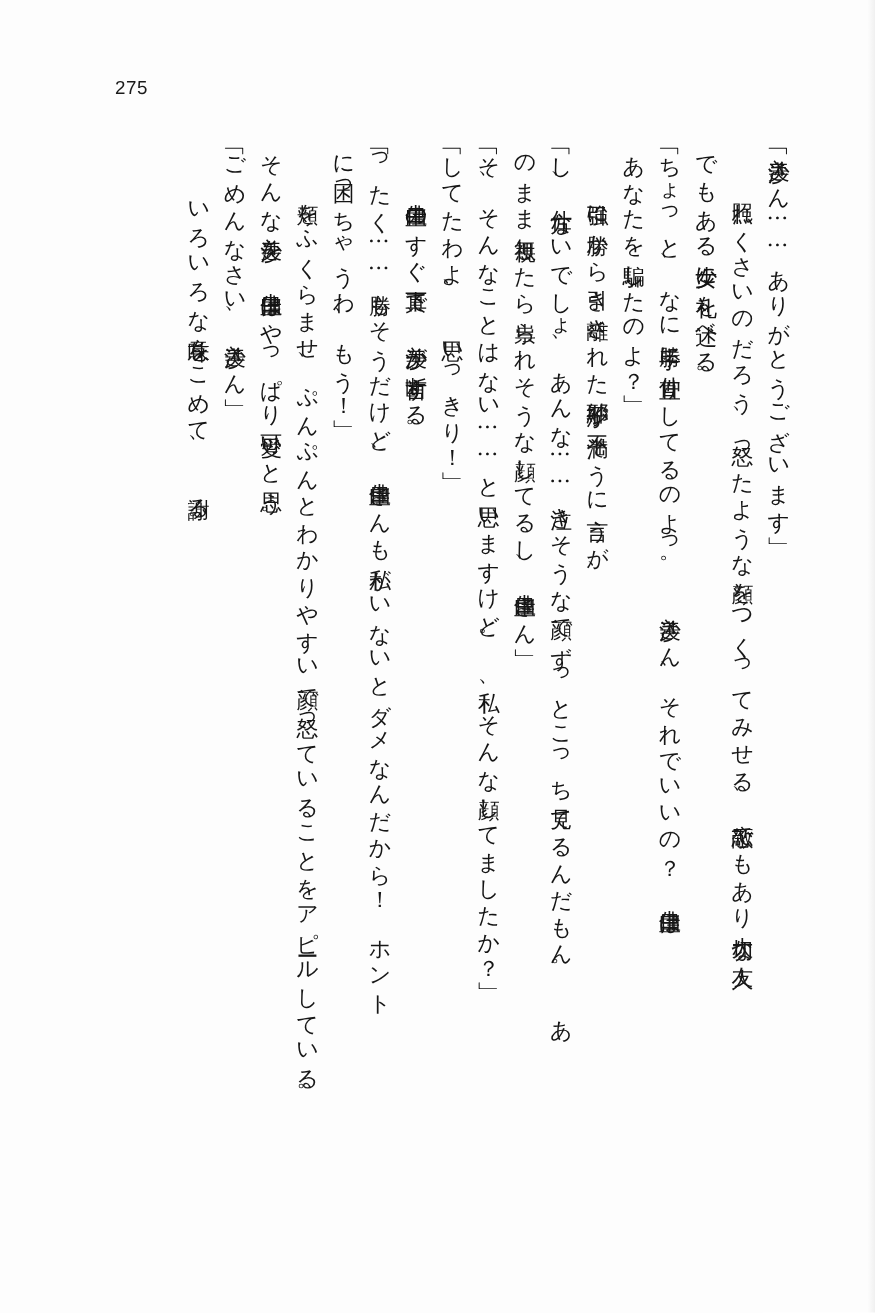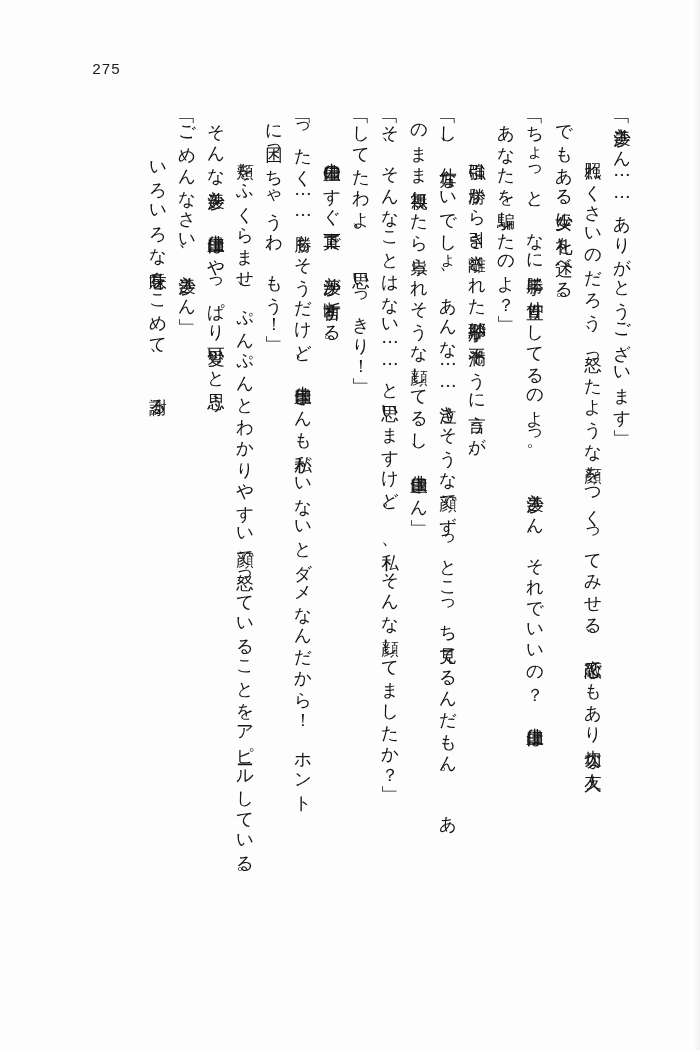--- a/index.html
+++ b/index.html
@@ -24,21 +24,21 @@
   }
 
   
   .page-number {
     position: absolute;
     top: 62px;
     left: 92px;
     font-size: 15px;
     letter-spacing: 0.5px;
     color: #1a1a1a;
-    font-family: Liberation Mono, monospace;
+    font-family: Liberation Sans, sans-serif;
   }
 
   
   .text-block {
     position: absolute;
     top: 112px;
     left: 70px;
     width: 560px;
     height: 890px;
     display: flex;

